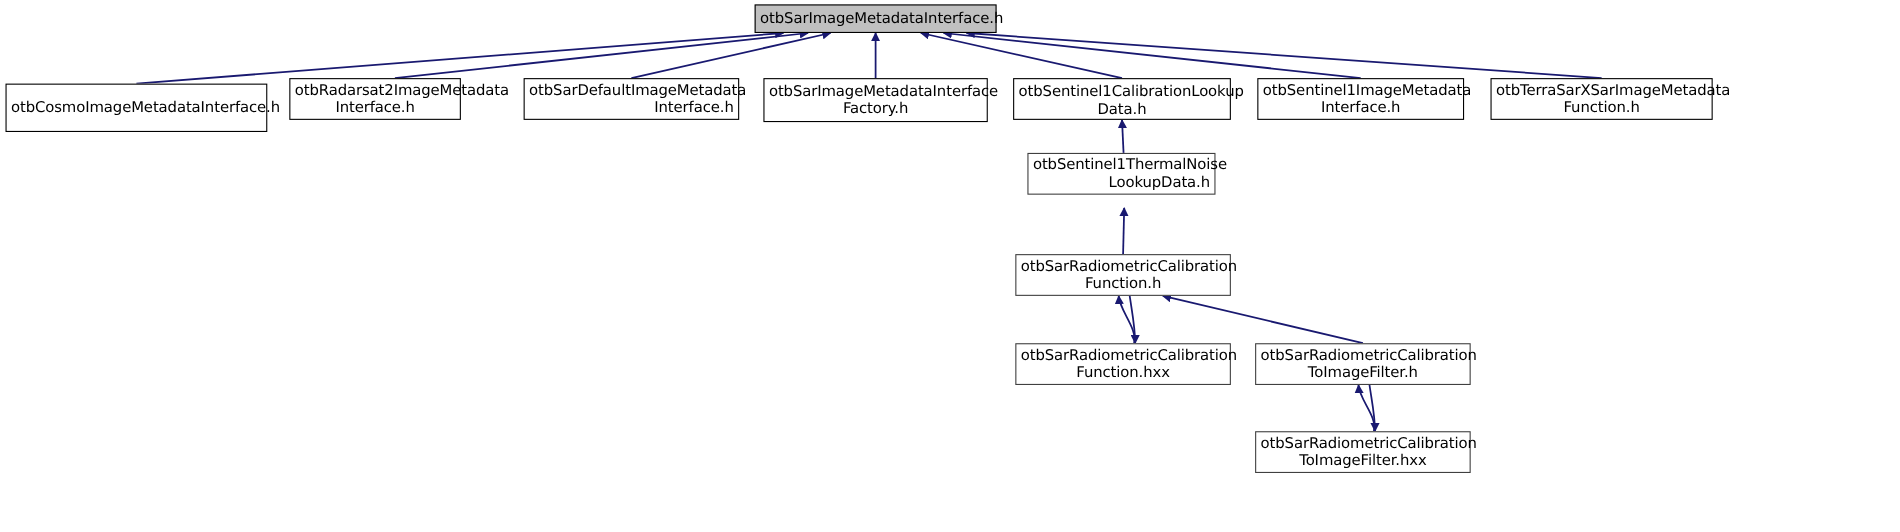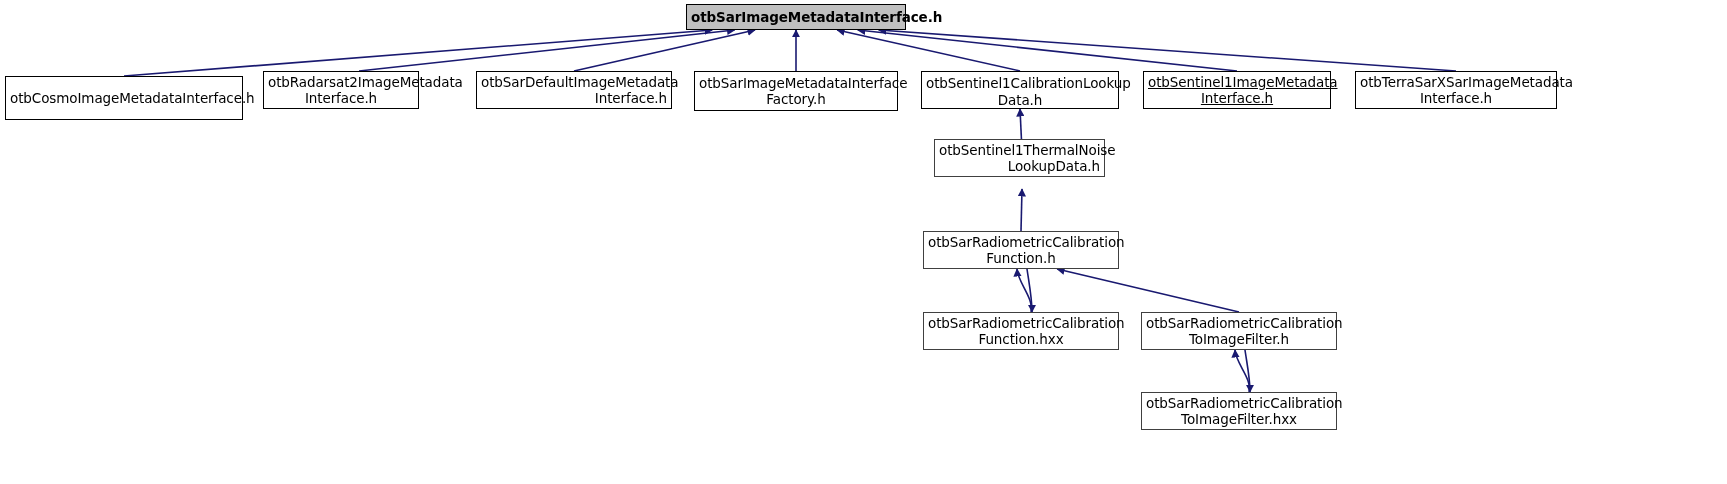--- a/index.html
+++ b/index.html
@@ -34,21 +34,20 @@
     font-size:13.5px;
     line-height:16.5px;
     letter-spacing:-0.1px;
     white-space:pre-line;
     padding:0 4px;
     z-index:2;
   }
   .node.root{
     background:#c0c0c0;
     border:1px solid #000000;
-    font-weight:bold;
   }
   .node.thick{
     border:1px solid #404040;
   }
   .node-label{
     display:block;
     width:100%;
     white-space:pre-line;
   }
 </style>
@@ -83,24 +82,24 @@
       <div class="node root" style="left: 686px; top: 4px; width: 220px; height: 26px;"><span class="node-label">otbSarImageMetadataInterface.h</span></div>
       <div class="node" style="left: 5px; top: 76px; width: 238px; height: 44px;"><span class="node-label">otbCosmoImageMetadataInterface.h</span></div>
       <div class="node" style="left: 263px; top: 71px; width: 156px; height: 38px;"><span class="node-label">otbRadarsat2ImageMetadata
 Interface.h</span></div>
       <div class="node" style="left: 476px; top: 71px; width: 196px; height: 38px; text-align: right;"><span class="node-label">otbSarDefaultImageMetadata
 Interface.h</span></div>
       <div class="node" style="left: 694px; top: 71px; width: 204px; height: 40px;"><span class="node-label">otbSarImageMetadataInterface
 Factory.h</span></div>
       <div class="node" style="left: 921px; top: 71px; width: 198px; height: 38px; align-items: flex-end;"><span class="node-label">otbSentinel1CalibrationLookup
 Data.h</span></div>
-      <div class="node" style="left: 1143px; top: 71px; width: 188px; height: 38px; text-decoration: underline;"><span class="node-label">otbSentinel1ImageMetadata
+      <div class="node" style="left: 1143px; top: 71px; width: 188px; height: 38px;"><span class="node-label">otbSentinel1ImageMetadata
 Interface.h</span></div>
       <div class="node" style="left: 1355px; top: 71px; width: 202px; height: 38px;"><span class="node-label">otbTerraSarXSarImageMetadata
-Interface.h</span></div>
+Function.h</span></div>
       <div class="node thick" style="left: 934px; top: 139px; width: 171px; height: 38px; text-align: right;"><span class="node-label">otbSentinel1ThermalNoise
 LookupData.h</span></div>
       <div class="node thick" style="left: 923px; top: 231px; width: 196px; height: 38px;"><span class="node-label">otbSarRadiometricCalibration
 Function.h</span></div>
       <div class="node thick" style="left: 923px; top: 312px; width: 196px; height: 38px;"><span class="node-label">otbSarRadiometricCalibration
 Function.hxx</span></div>
       <div class="node thick" style="left: 1141px; top: 312px; width: 196px; height: 38px;"><span class="node-label">otbSarRadiometricCalibration
 ToImageFilter.h</span></div>
       <div class="node thick" style="left: 1141px; top: 392px; width: 196px; height: 38px;"><span class="node-label">otbSarRadiometricCalibration
 ToImageFilter.hxx</span></div>

